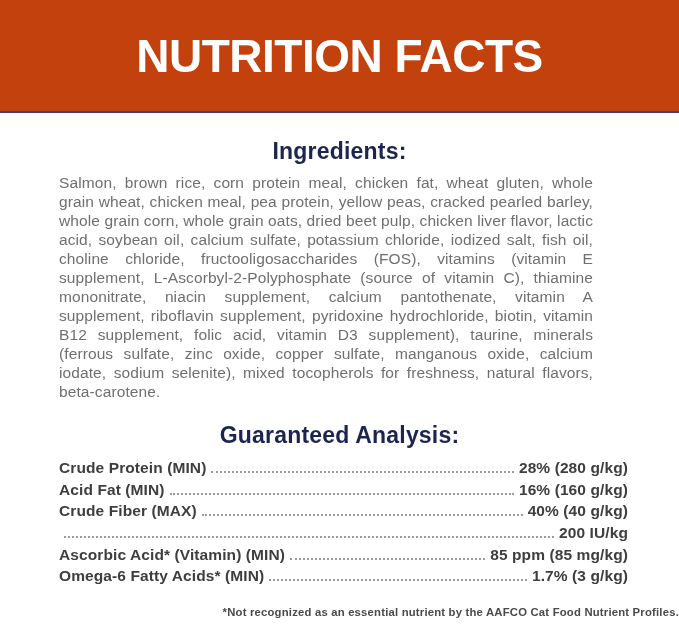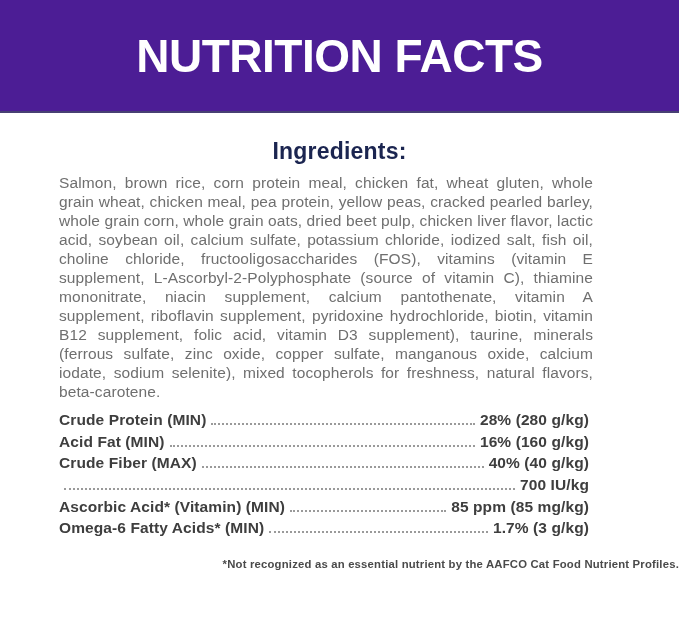--- a/index.html
+++ b/index.html
@@ -7,21 +7,21 @@
     position: relative;
     width: 679px;
     height: 624px;
     background: #ffffff;
     overflow: hidden;
     font-family: "Liberation Sans", sans-serif;
   }
   .header-band {
     box-sizing: border-box;
     height: 113px;
-    background: #4c1d95;
+    background: #c2410c;
     border-bottom: 2px solid #474073;
     display: flex;
     align-items: center;
     justify-content: center;
   }
   .header-title {
     margin: 0;
     color: #ffffff;
     font-size: 46px;
     font-weight: 800;
@@ -40,21 +40,21 @@
   .ingredients-text {
     margin: 8px 86px 0 59px;
     color: #6f6f6f;
     font-size: 15.5px;
     line-height: 19px;
     letter-spacing: 0.1px;
     text-align: justify;
     text-justify: inter-word;
   }
   #analysis-heading { padding-top: 21px; }
-  .analysis-table { margin: 10px 90px 0 59px; }
+  .analysis-table { margin: 10px 51px 0 59px; }
   .analysis-row {
     display: flex;
     align-items: baseline;
     height: 21.7px;
     font-size: 15.5px;
     font-weight: 700;
     color: #3e3e3e;
     letter-spacing: 0.1px;
   }
   .analysis-row .row-label { white-space: nowrap; }
@@ -80,20 +80,21 @@
 <div id="label">
 
   <div class="header-band">
     <h1 class="header-title">NUTRITION FACTS</h1>
   </div>
 
   <h2 class="section-heading" id="ingredients-heading">Ingredients:</h2>
 
   <p class="ingredients-text">Salmon, brown rice, corn protein meal, chicken fat, wheat gluten, whole grain wheat, chicken meal, pea protein, yellow peas, cracked pearled barley, whole grain corn, whole grain oats, dried beet pulp, chicken liver flavor, lactic acid, soybean oil, calcium sulfate, potassium chloride, iodized salt, fish oil, choline chloride, fructooligosaccharides (FOS), vitamins (vitamin E supplement, L-Ascorbyl-2-Polyphosphate (source of vitamin C), thiamine mononitrate, niacin supplement, calcium pantothenate, vitamin A supplement, riboflavin supplement, pyridoxine hydrochloride, biotin, vitamin B12 supplement, folic acid, vitamin D3 supplement), taurine, minerals (ferrous sulfate, zinc oxide, copper sulfate, manganous oxide, calcium iodate, sodium selenite), mixed tocopherols for freshness, natural flavors, beta-carotene.</p>
 
+  <h2 class="section-heading" id="analysis-heading">Guaranteed Analysis:</h2>
 
   <div class="analysis-table">
 
     <div class="analysis-row">
       <span class="row-label">Crude Protein (MIN)</span>
       <span class="dot-leader"></span>
       <span class="row-value">28% (280 g/kg)</span>
     </div>
 
     <div class="analysis-row">
@@ -104,21 +105,21 @@
 
     <div class="analysis-row">
       <span class="row-label">Crude Fiber (MAX)</span>
       <span class="dot-leader"></span>
       <span class="row-value">40% (40 g/kg)</span>
     </div>
 
 
     <div class="analysis-row">
       <span class="dot-leader"></span>
-      <span class="row-value">700 IU/kg</span>
+      <span class="row-value">200 IU/kg</span>
     </div>
 
     <div class="analysis-row">
       <span class="row-label">Ascorbic Acid* (Vitamin) (MIN)</span>
       <span class="dot-leader"></span>
       <span class="row-value">85 ppm (85 mg/kg)</span>
     </div>
 
     <div class="analysis-row">
       <span class="row-label">Omega-6 Fatty Acids* (MIN)</span>

